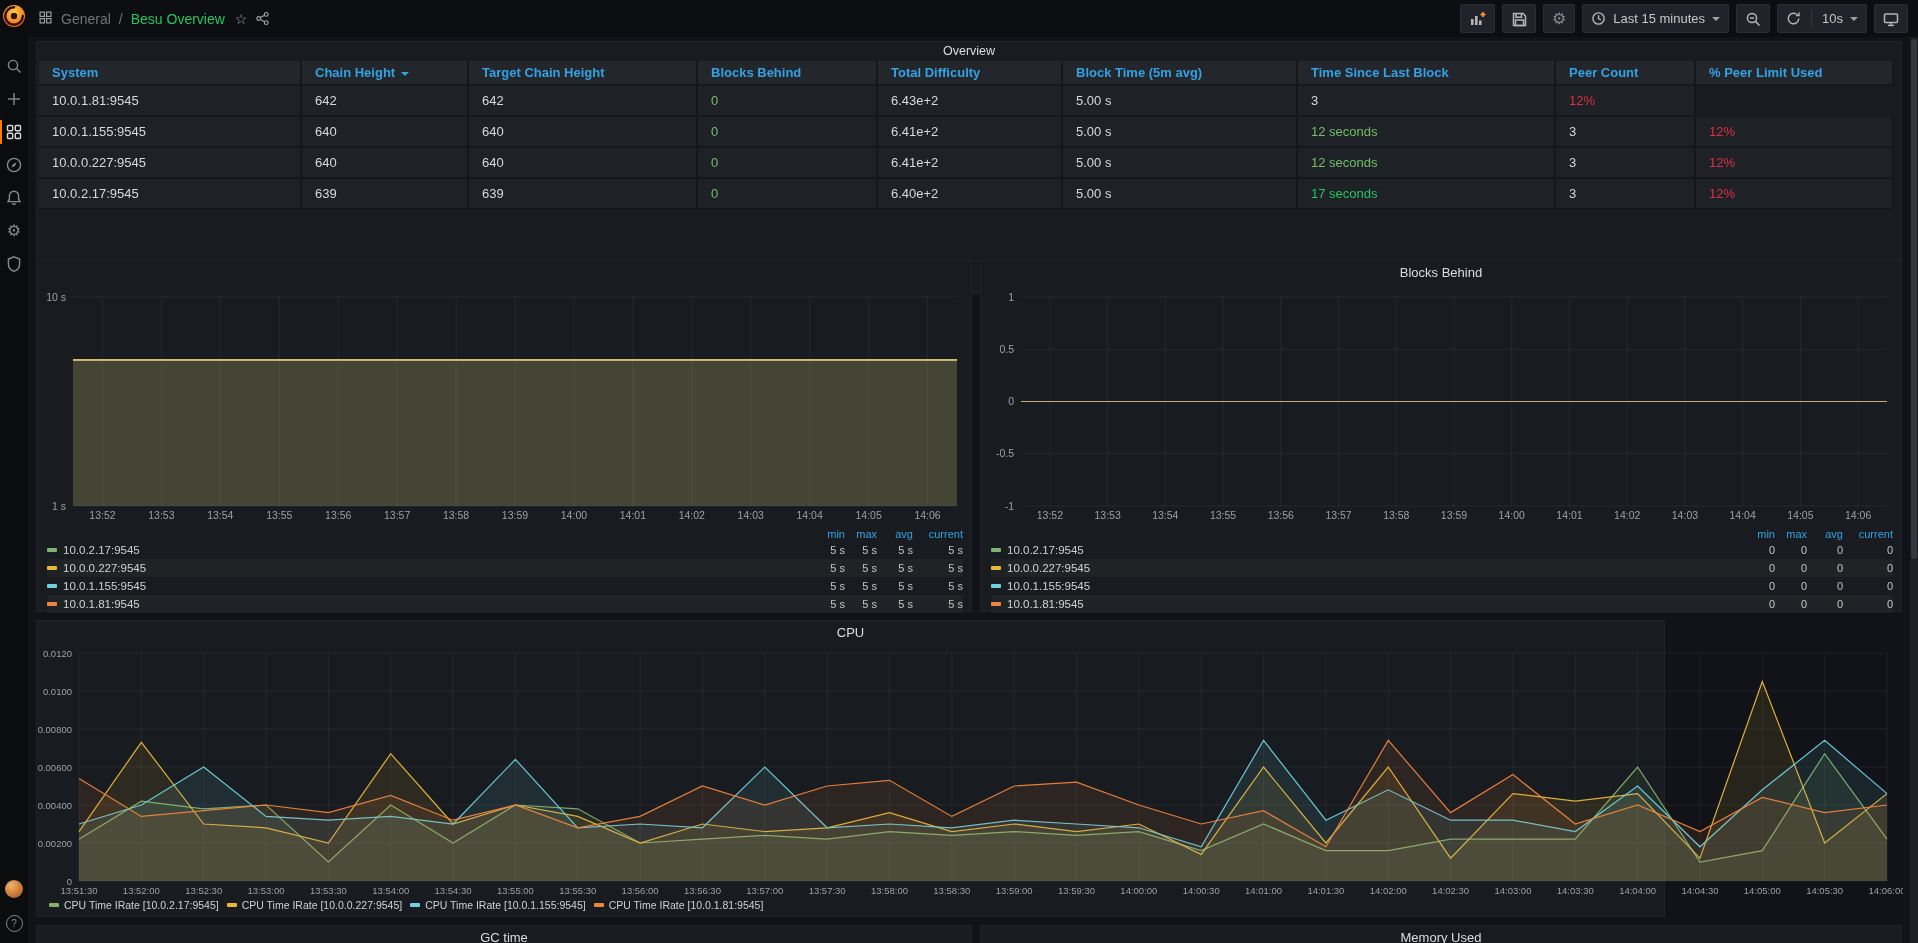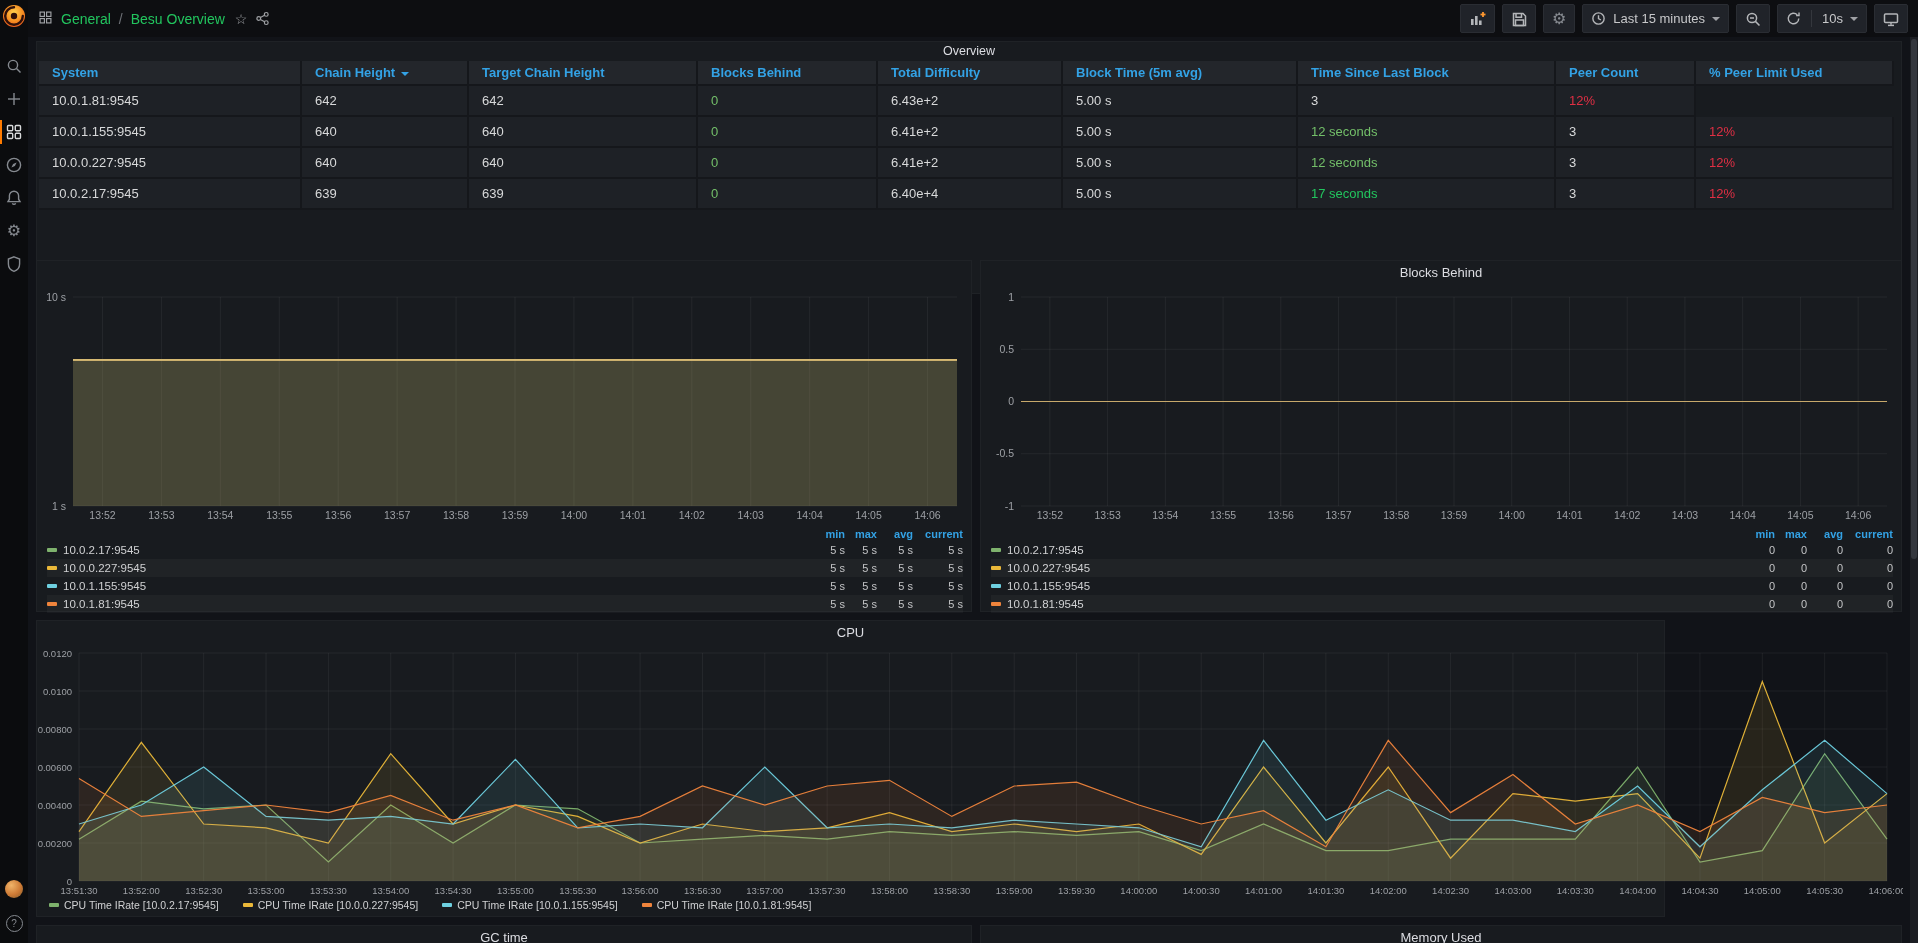--- a/index.html
+++ b/index.html
@@ -22,21 +22,21 @@
   .av{width:18px;height:18px;border-radius:50%;
       background:radial-gradient(circle at 35% 30%, #f0b469, #cd7a35 55%, #7d5a2c 100%);}
   .qc{width:15px;height:15px;border:1.4px solid #868a90;border-radius:50%;font-size:10px;
       display:flex;align-items:center;justify-content:center;color:#868a90}
 
   
   .topnav{position:absolute;left:28px;right:0;top:0;height:37px;background:#0d0e11;
           display:flex;align-items:center;padding:0 10px;box-sizing:border-box;z-index:15}
   .crumb{display:flex;align-items:center;gap:8px;font-size:14px}
   .crumb .appsicon svg{stroke:#9fa1a5;fill:none;stroke-width:1.4}
-  .crumb-section{color:#22c55e;cursor:pointer}
+  .crumb-section{color:#737373;cursor:pointer}
   .crumb-sep{color:#6e7177}
   .crumb-title{color:#22c55e;cursor:pointer}
   .star{font-size:14px;color:#9fa1a5;cursor:pointer;margin-left:2px}
   .shareic{cursor:pointer;display:flex;align-items:center}
   .shareic svg{stroke:#9fa1a5;fill:none;stroke-width:1.3}
   .nav-right{margin-left:auto;display:flex;align-items:center}
   .nbtn{height:29px;background:#202329;border:1px solid #2a2d33;border-radius:2px;
         display:flex;align-items:center;justify-content:center;gap:7px;color:#c7c8ca;
         font-size:13px;padding:0 8px;margin-left:7px;cursor:pointer;box-sizing:border-box}
   .nbtn svg{stroke:#b4b6b9;fill:none;stroke-width:1.5}
@@ -62,28 +62,28 @@
   .t-row{display:grid;grid-template-columns:263px 167px 229px 180px 185px 235px 258px 140px auto}
   .t-cell{padding-left:13px;font-size:13px;height:29px;line-height:29px;background:#1e2126;
           border-right:2px solid #15171b;border-bottom:2px solid #15171b;overflow:hidden;white-space:nowrap}
   .t-head .t-cell{color:#33a2e5;font-weight:700;background:#23262b;height:23px;line-height:23px;cursor:pointer}
   .sortcaret{display:inline-block;margin-left:6px;width:0;height:0;border-left:4px solid transparent;
              border-right:4px solid transparent;border-top:4px solid #33a2e5;vertical-align:middle}
 
   
   .side-legend{position:absolute;left:10px;right:8px;top:266px;font-size:11px}
   .leg-grid{display:grid;grid-template-columns:auto 40px 32px 36px 50px;align-items:center}
-  .leg-head{height:14px;color:#33a2e5;font-weight:700}
+  .leg-head{height:14px;color:#33a2e5;font-weight:400}
   .leg-head span{text-align:right}
   .leg-row{height:18px}
   .leg-row.alt{background:rgba(255,255,255,0.035)}
   .leg-name{display:flex;align-items:center;gap:6px;color:#d0d1d3;font-size:11.5px;cursor:pointer}
   .swatch{width:10px;height:4px;border-radius:1px;display:inline-block}
   .leg-val{text-align:right;color:#c3c4c6}
-  .cpu-legend{position:absolute;left:12px;top:278px;display:flex;align-items:center;gap:24px;font-size:10.5px;color:#d0d1d3}
+  .cpu-legend{position:absolute;left:12px;top:278px;display:flex;align-items:center;gap:8px;font-size:10.5px;color:#d0d1d3}
   .cpu-legend .item{display:flex;align-items:center;gap:5px;cursor:pointer}
 
   
   .vscroll{position:absolute;right:0;top:37px;bottom:0;width:8px;background:#1c1e23}
   .vscroll .thumb{position:absolute;top:2px;right:1px;width:6px;height:520px;background:#34373e;border-radius:3px;cursor:grab}
 </style>
 </head>
 <body>
 
 <div class="sidebar">
@@ -275,21 +275,21 @@
         <div class="t-cell">5.00 s</div>
         <div class="t-cell" style="color: rgb(115, 191, 105);">12 seconds</div>
         <div class="t-cell">3</div>
         <div class="t-cell" style="color: rgb(224, 47, 68);">12%</div>
       </div>
       <div class="t-row">
         <div class="t-cell">10.0.2.17:9545</div>
         <div class="t-cell">639</div>
         <div class="t-cell">639</div>
         <div class="t-cell" style="color: rgb(115, 191, 105);">0</div>
-        <div class="t-cell">6.40e+4</div>
+        <div class="t-cell">6.40e+2</div>
         <div class="t-cell">5.00 s</div>
         <div class="t-cell" style="color: #22c55e;">17 seconds</div>
         <div class="t-cell">3</div>
         <div class="t-cell" style="color: rgb(224, 47, 68);">12%</div>
       </div>
     </div>
 </div>
 
 <div class="panel p-bt">
   <svg class="chart-svg" id="bt-svg" width="936" height="240">

